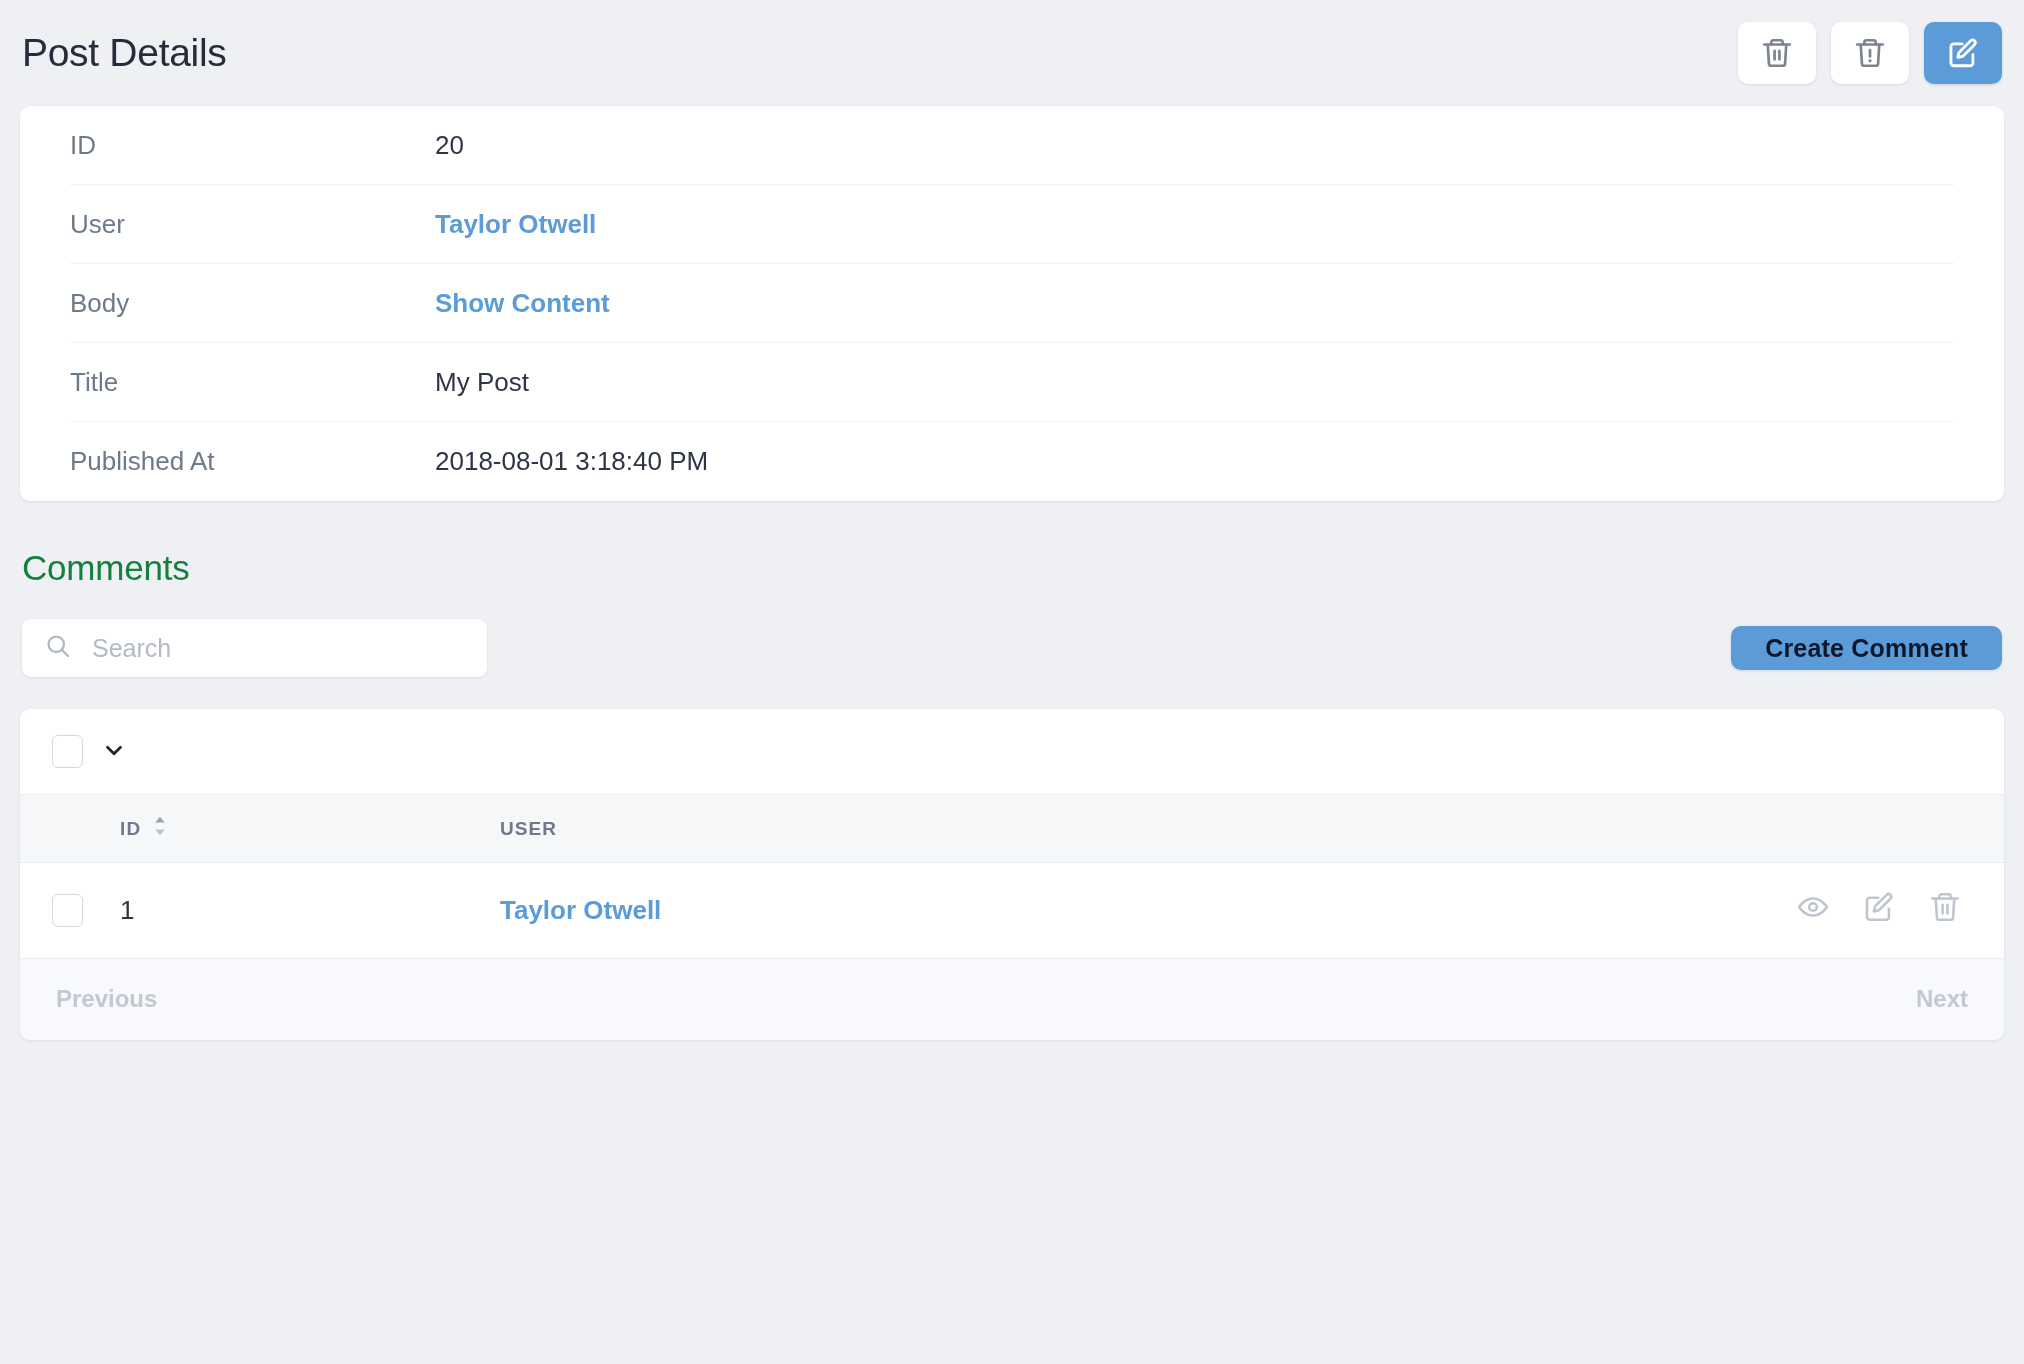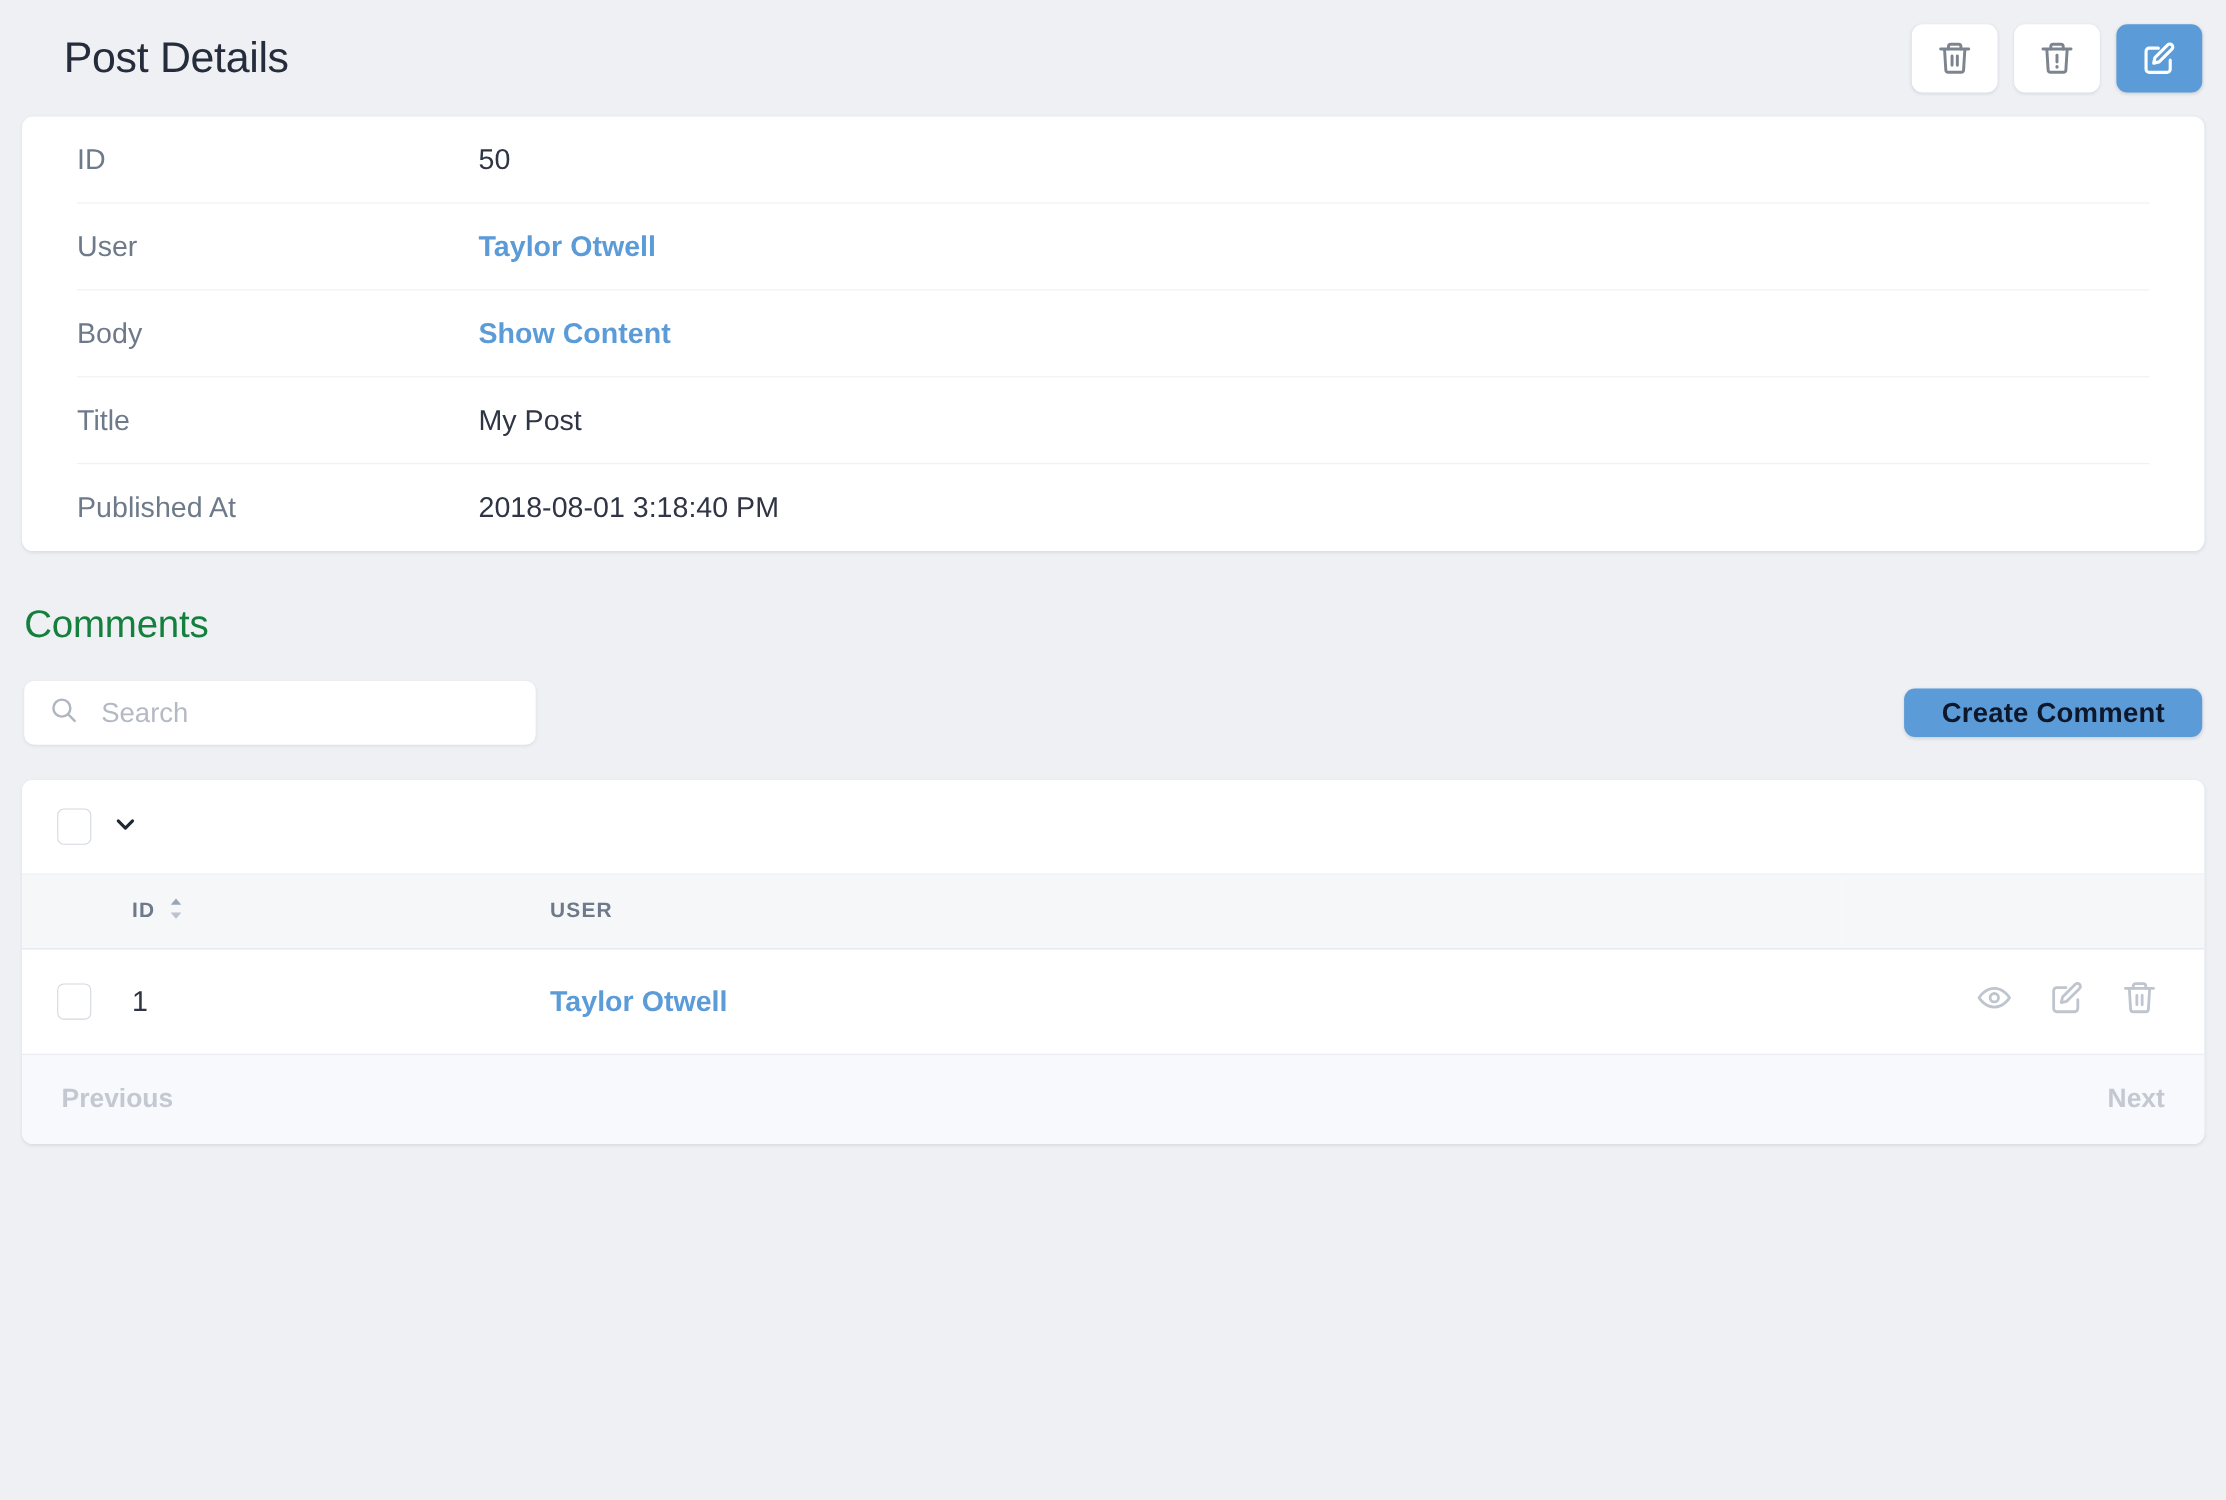--- a/index.html
+++ b/index.html
@@ -20,21 +20,20 @@
     overflow: hidden;
   }
 
   
   .detail-header {
     display: flex;
     align-items: center;
     justify-content: space-between;
     height: 106px;
     padding: 0 2px;
-    margin-left: 36px;
   }
 
   .page-title {
     font-size: 39px;
     font-weight: 400;
     color: #252d3c;
     letter-spacing: -0.3px;
   }
 
   .header-actions {
@@ -297,21 +296,21 @@
         </span>
       </button>
 
     </div>
   </div>
 
   <div class="card detail-card">
 
     <div class="detail-row">
       <div class="detail-label">ID</div>
-      <div class="detail-value">50</div>
+      <div class="detail-value">20</div>
     </div>
 
     <div class="detail-row">
       <div class="detail-label">User</div>
       <div class="detail-value link">Taylor Otwell</div>
     </div>
 
     <div class="detail-row">
       <div class="detail-label">Body</div>
       <div class="detail-value link">Show Content</div>

